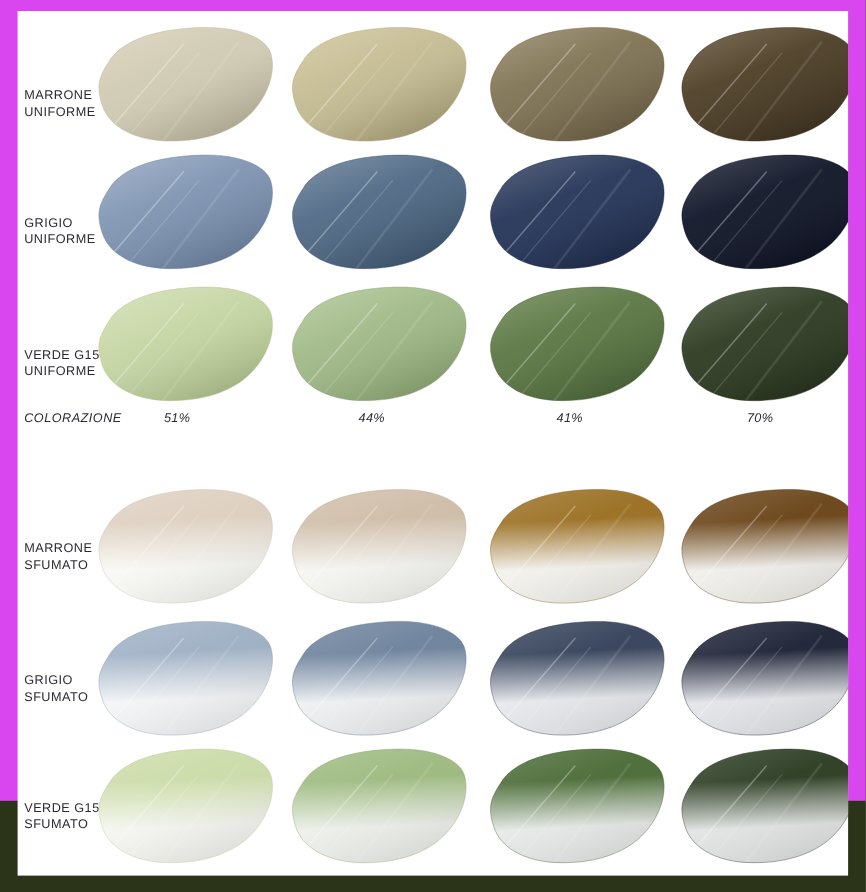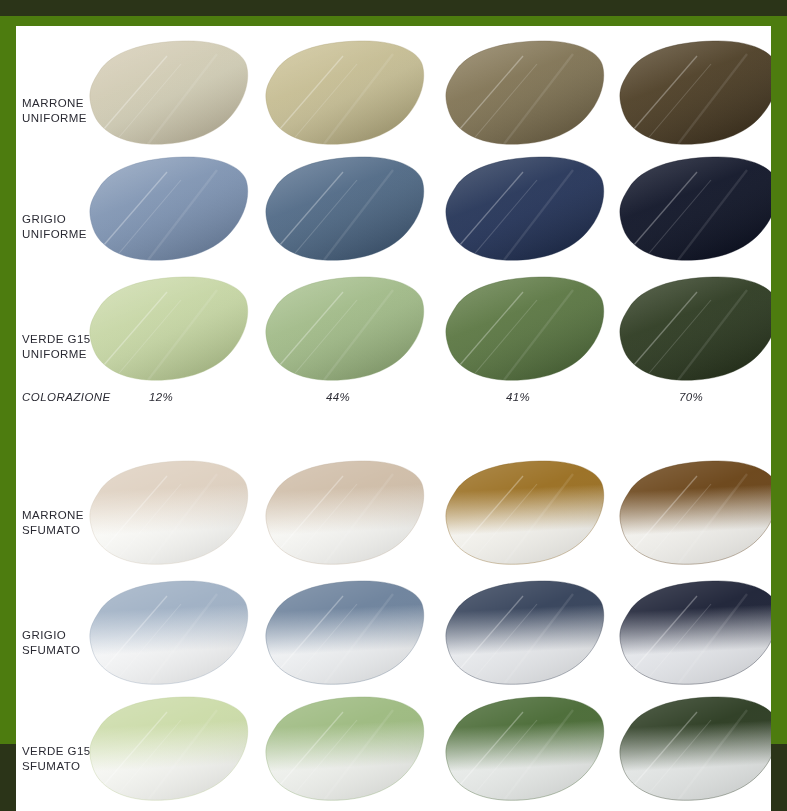--- a/index.html
+++ b/index.html
@@ -10,24 +10,24 @@
   }
   body {
     width: 787px;
     height: 811px;
     overflow: hidden;
     font-family: "Liberation Sans", sans-serif;
   }
 
   #chart-frame {
     position: absolute;
-    left: 0; top: 16px;
+    left: 0; top: 0;
     width: 787px;
     height: 728px;
-    background: #4d7c0f;
+    background: #d946ef;
     box-sizing: border-box;
   }
 
   #chart-canvas {
     position: absolute;
     left: 16px;
     top: 10px;
     width: 755px;
     height: 786px;
     background: #ffffff;
@@ -831,20 +831,20 @@
                 </g>
                 <path d="M14,34 C26,14 58,4 98,3 C132,2 156,12 161,26 C166,41 160,62 146,78 C128,99 96,108 62,106 C34,104 14,92 8,74 C2,56 5,48 14,34 Z" fill="none" stroke="#24321b" stroke-opacity="0.45" stroke-width="0.8"></path>
               </g>
             </svg>
           </div>
         </div>
       </div>
 
     <div id="percent-row">
       <span class="axis-title">COLORAZIONE</span>
-      <span class="percent-val p0">12%</span>
+      <span class="percent-val p0">51%</span>
       <span class="percent-val p1">44%</span>
       <span class="percent-val p2">41%</span>
       <span class="percent-val p3">70%</span>
     </div>
 
   </div>
 </div>
 
 </body></html>

